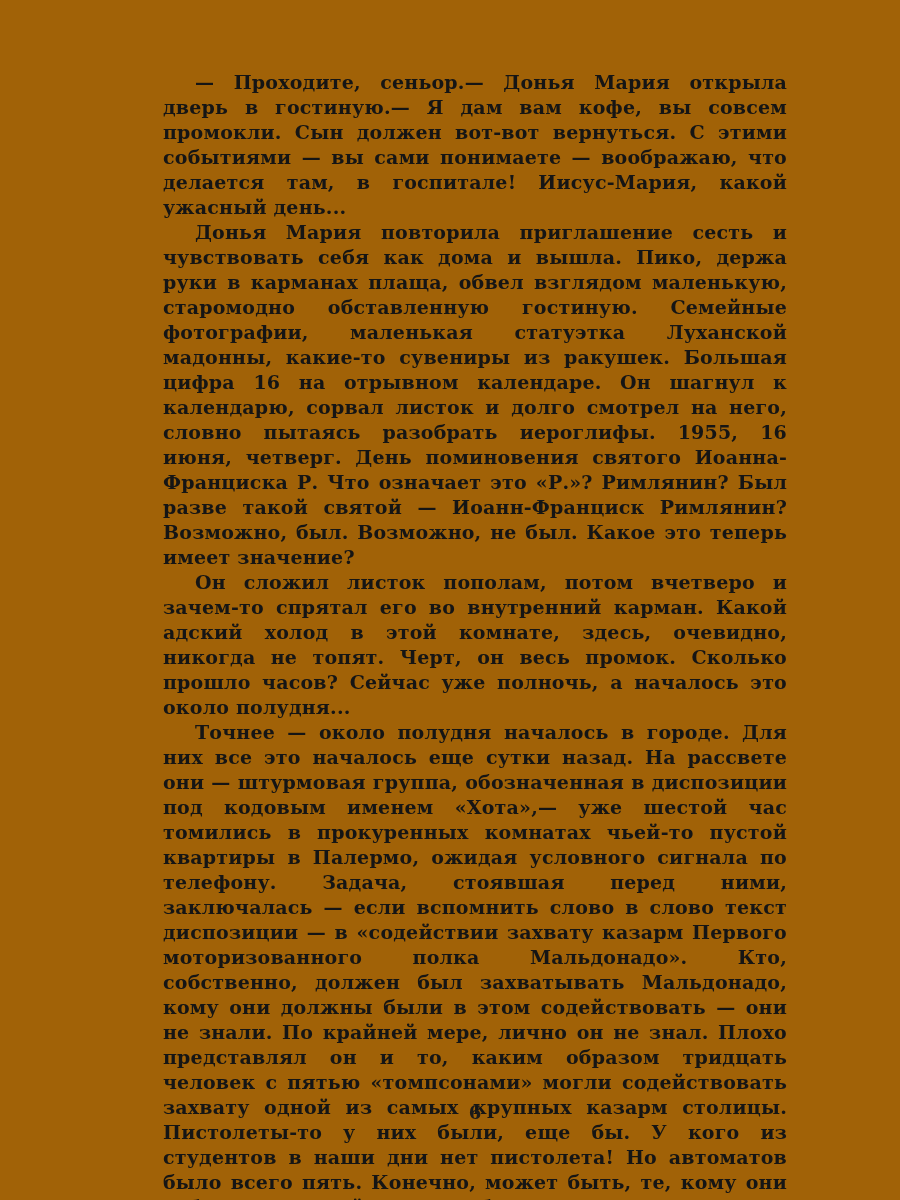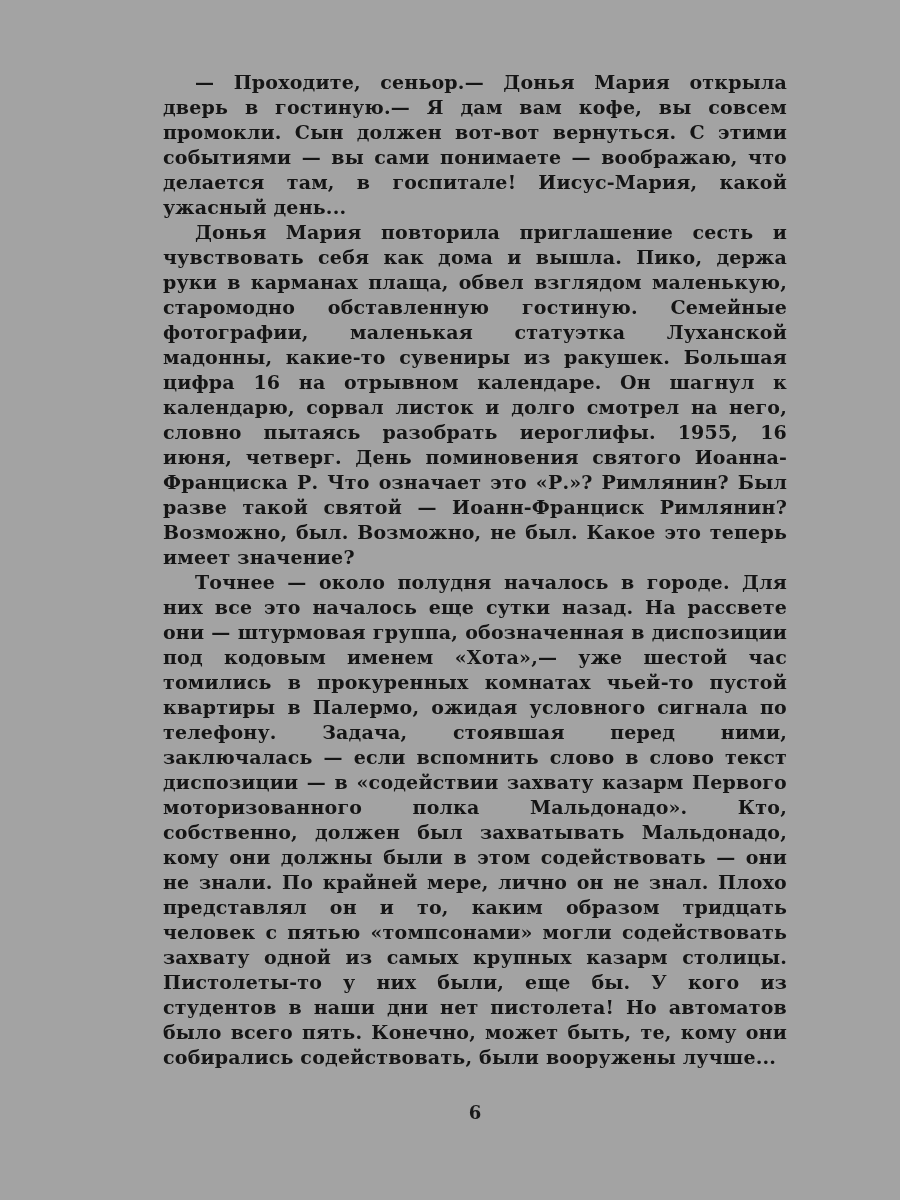--- a/index.html
+++ b/index.html
@@ -4,21 +4,21 @@
 <style>
   html, body {
     margin: 0;
     padding: 0;
     background: #ffffff;
   }
   .page {
     position: relative;
     width: 900px;
     height: 1200px;
-    background: #a3a3a3;
+    background: #a16207;
     overflow: hidden;
     font-family: "DejaVu Serif", "Liberation Serif", serif;
     color: #151515;
   }
   .text-block {
     position: absolute;
     left: 163px;
     top: 70px;
     width: 624px;
     font-size: 19px;
@@ -43,17 +43,18 @@
     color: #1a1a1a;
   }
 </style>
 </head>
 <body>
 
 <div class="page">
   <div class="text-block">
     <p>— Проходите, сеньор.— Донья Мария открыла дверь в гостиную.— Я дам вам кофе, вы совсем промокли. Сын должен вот-вот вернуться. С этими событиями — вы сами понимаете — воображаю, что делается там, в госпитале! Иисус-Мария, какой ужасный день...</p>
     <p>Донья Мария повторила приглашение сесть и чувствовать себя как дома и вышла. Пико, держа руки в карманах плаща, обвел взглядом маленькую, старомодно обставленную гостиную. Семейные фотографии, маленькая статуэтка Луханской мадонны, какие-то сувениры из ракушек. Большая цифра 16 на отрывном календаре. Он шагнул к календарю, сорвал листок и долго смотрел на него, словно пытаясь разобрать иероглифы. 1955, 16 июня, четверг. День поминовения святого Иоанна-Франциска Р. Что означает это «Р.»? Римлянин? Был разве такой святой — Иоанн-Франциск Римлянин? Возможно, был. Возможно, не был. Какое это теперь имеет значение?</p>
+    <p>Он сложил листок пополам, потом вчетверо и зачем-то спрятал его во внутренний карман. Какой адский холод в этой комнате, здесь, очевидно, никогда не топят. Черт, он весь промок. Сколько прошло часов? Сейчас уже полночь, а началось это около полудня...</p>
     <p>Точнее — около полудня началось в городе. Для них все это началось еще сутки назад. На рассвете они — штурмовая группа, обозначенная в диспозиции под кодовым именем «Хота»,— уже шестой час томились в прокуренных комнатах чьей-то пустой квартиры в Палермо, ожидая условного сигнала по телефону. Задача, стоявшая перед ними, заключалась — если вспомнить слово в слово текст диспозиции — в «содействии захвату казарм Первого моторизованного полка Мальдонадо». Кто, собственно, должен был захватывать Мальдонадо, кому они должны были в этом содействовать — они не знали. По крайней мере, лично он не знал. Плохо представлял он и то, каким образом тридцать человек с пятью «томпсонами» могли содействовать захвату одной из самых крупных казарм столицы. Пистолеты-то у них были, еще бы. У кого из студентов в наши дни нет пистолета! Но автоматов было всего пять. Конечно, может быть, те, кому они собирались содействовать, были вооружены лучше...</p>
 
   </div>
   <div class="page-number">6</div>
 </div>
 
 </body></html>

